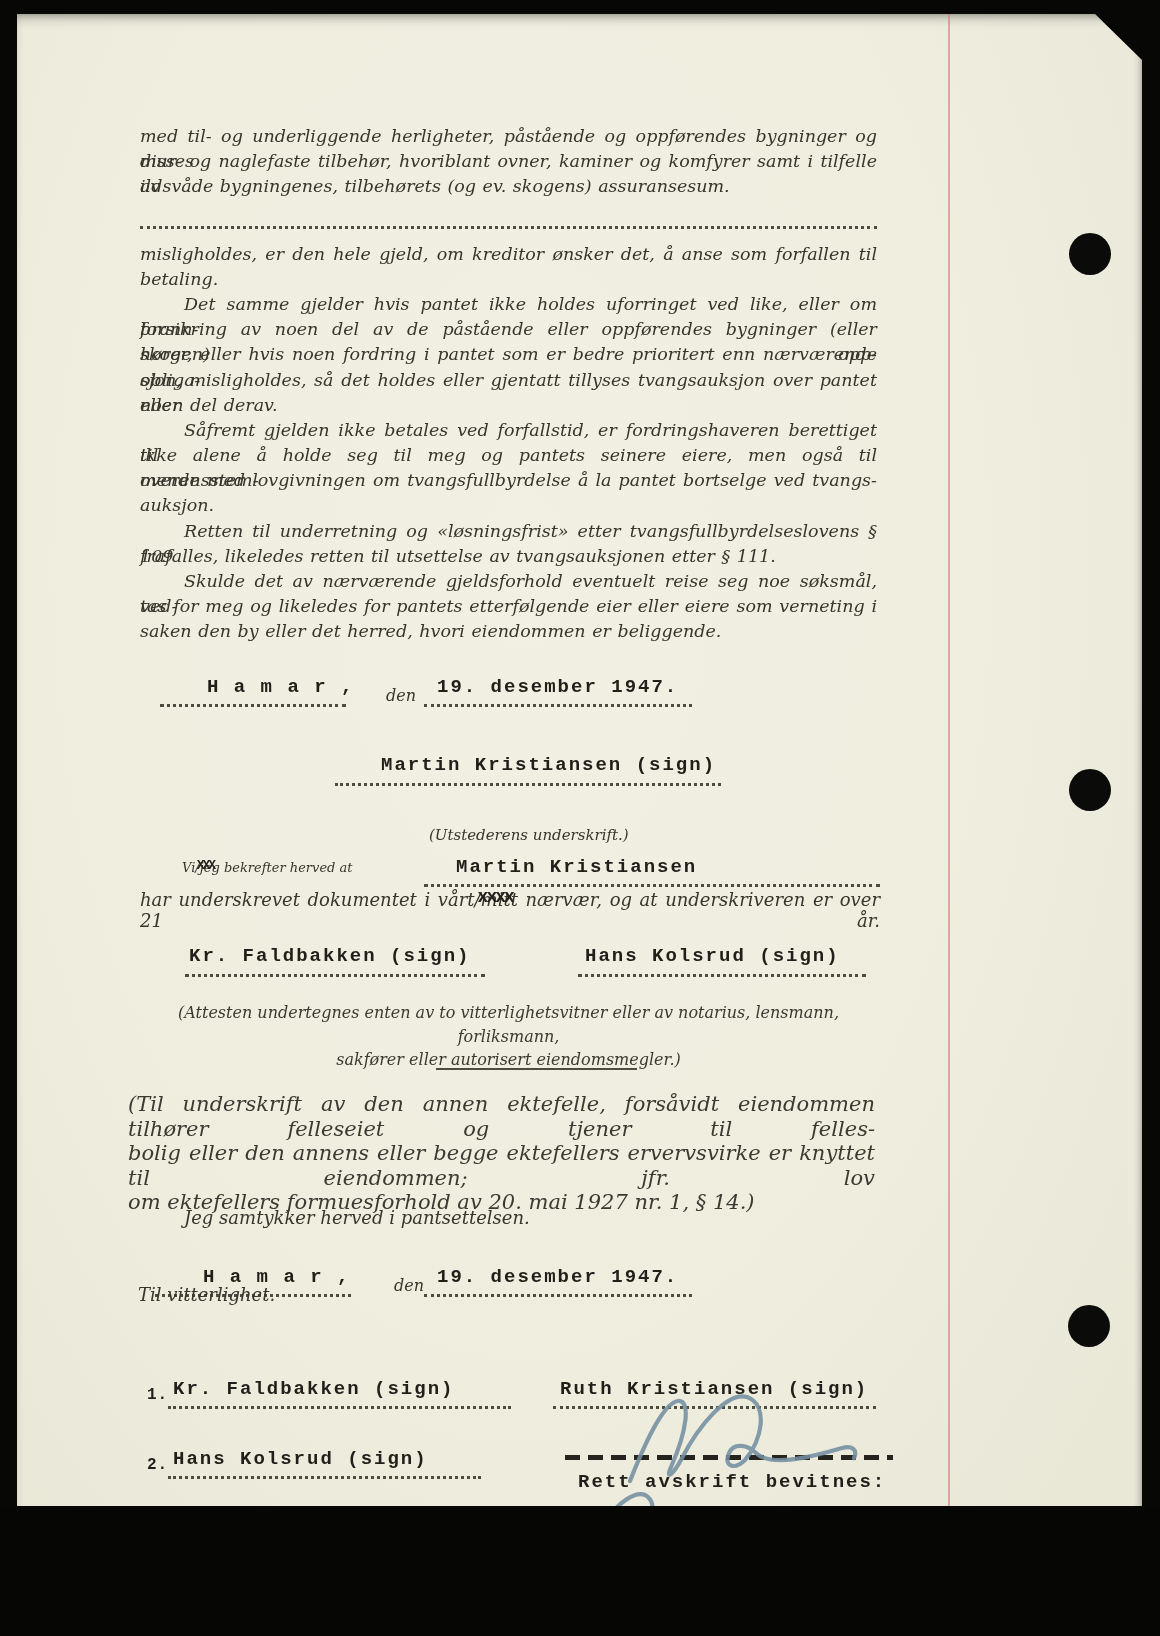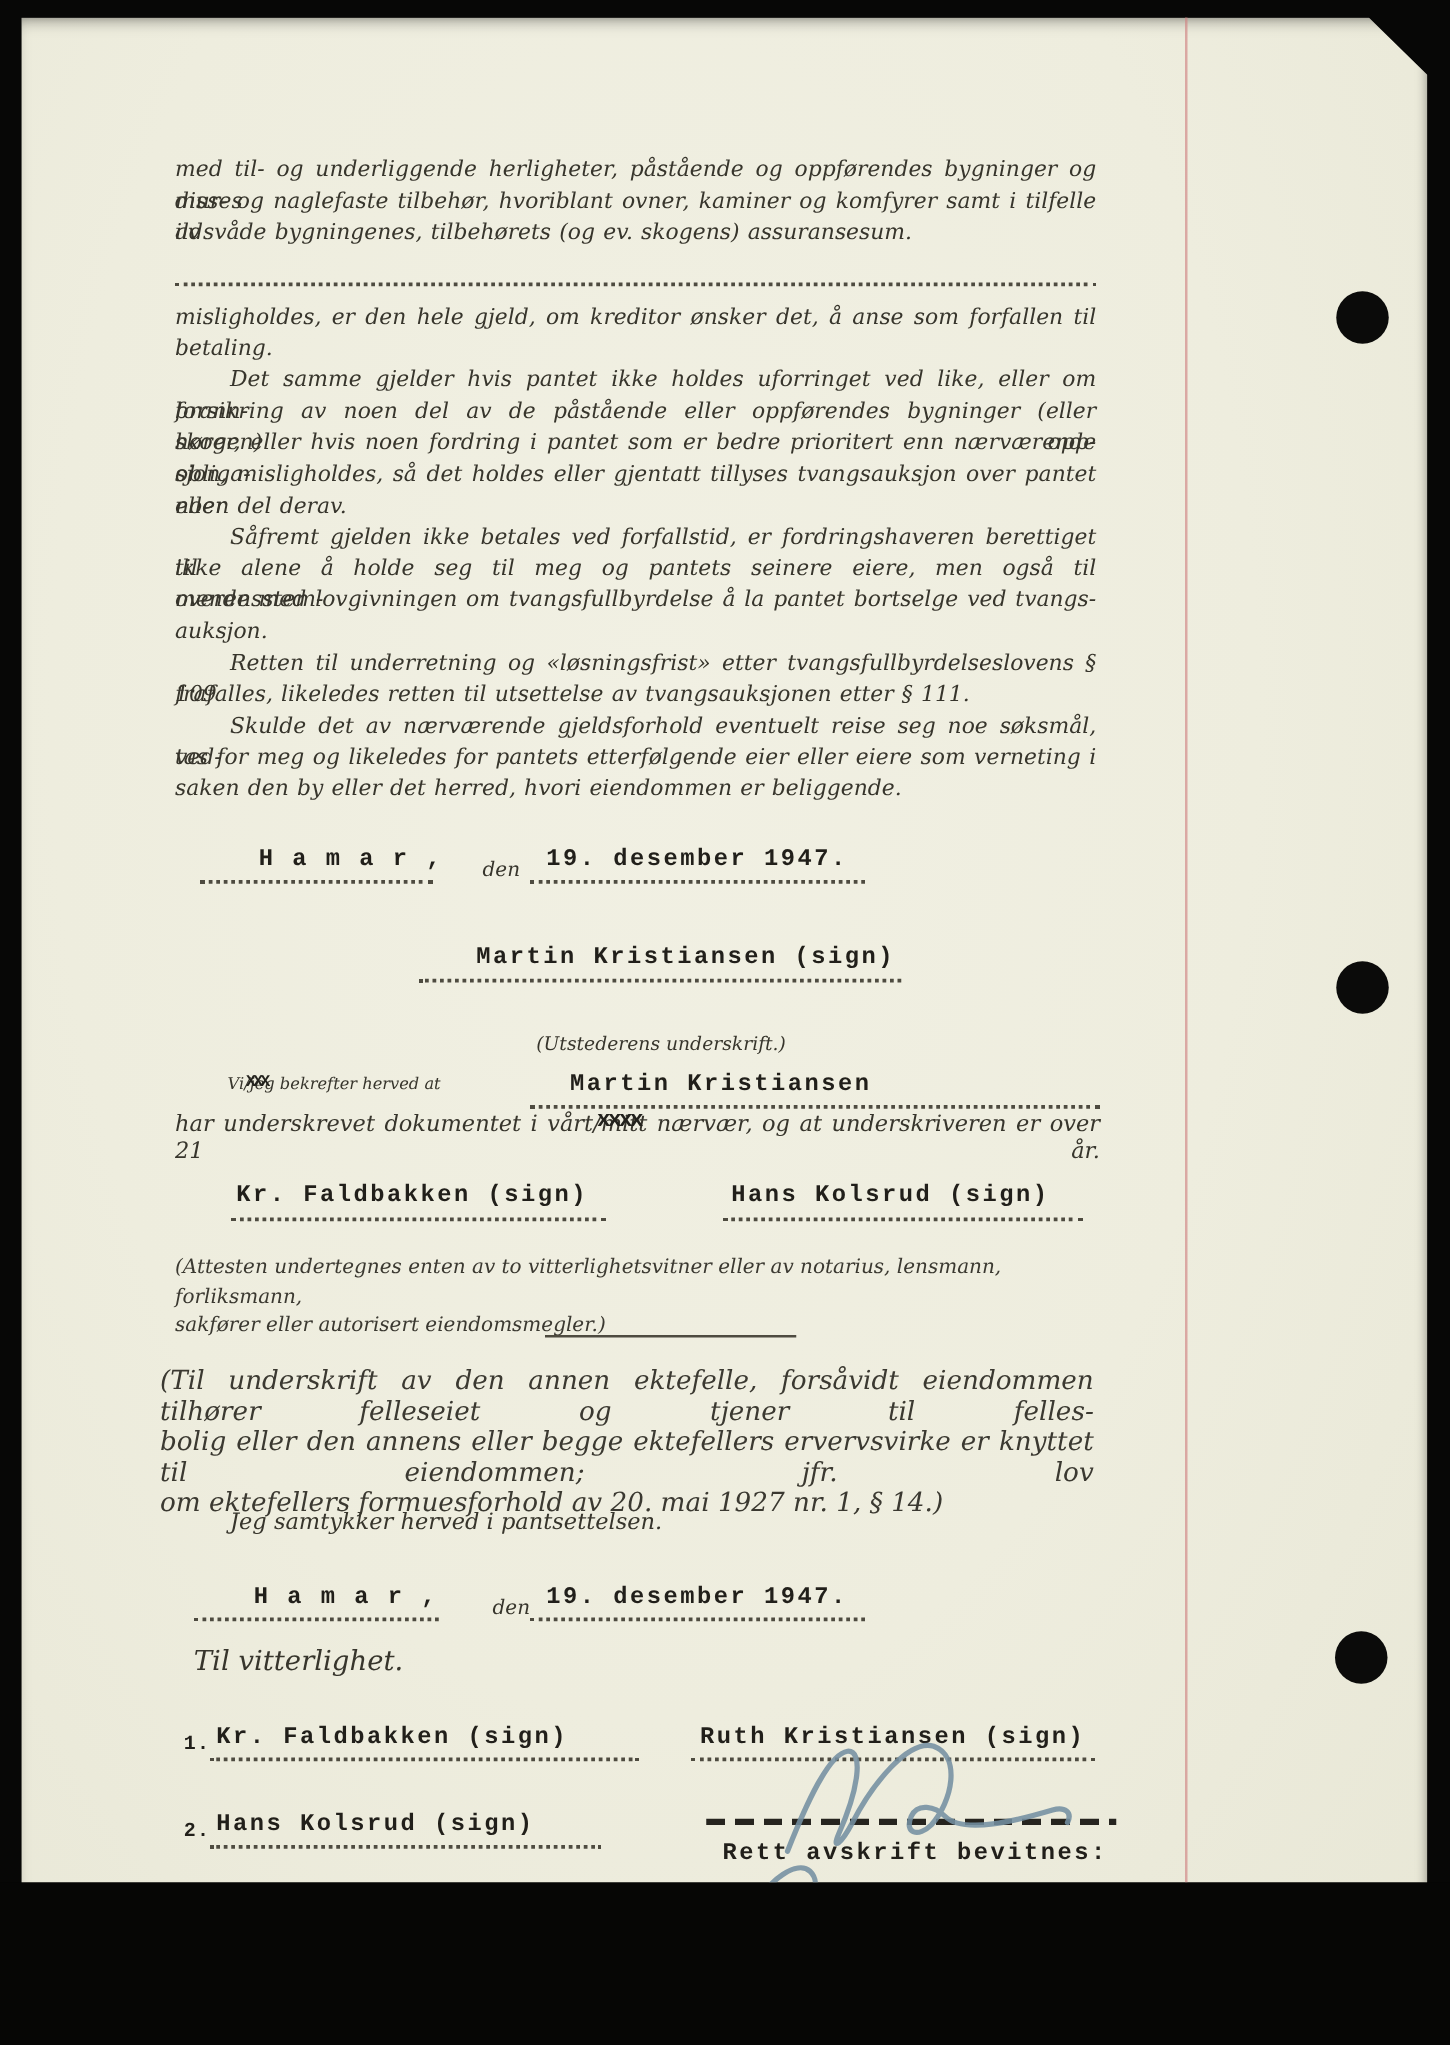--- a/index.html
+++ b/index.html
@@ -36,21 +36,21 @@
   .dotline{position:absolute;border-bottom:3px dotted #4e4b40;height:0;}
   .solidline{position:absolute;border-bottom:2px solid #4e4b40;height:0;}
   .dashline{position:absolute;height:5px;
             background:repeating-linear-gradient(90deg,#26241f 0 15px,transparent 15px 23px);}
   
   .struck{position:relative;display:inline-block;}
   .struck .xx{position:absolute;left:-3px;top:-2px;font-family:"Liberation Mono",monospace;
               font-weight:700;font-style:normal;color:#23221d;letter-spacing:-2px;}
   .note{color:#3b3931;font-size:16px;line-height:23.5px;}
   .note .nline{font-style:italic;}
-  .center{}
+  .center{text-align:center;}
   .just{text-align:justify;text-align-last:justify;}
   .justlast-left{text-align:justify;text-align-last:left;}
 </style>
 </head>
 <body>
 
 <div id="page">
 
   <div id="paper"></div>
   <div class="sliver" style="left:22px;top:1562px;width:140px;height:38px;clip-path:polygon(0 100%,8% 30%,55% 55%,100% 78%,100% 100%);"></div>
@@ -118,21 +118,21 @@
   </div>
 
   <div class="abs printed" style="left:184px;top:1207px;font-size:18px;">Jeg samtykker herved i pantsettelsen.</div>
 
   <div class="dotline" style="left:155px;top:1294px;width:196px;"></div>
   <div class="abs typed" style="left:203px;top:1266px;">H a m a r ,</div>
   <div class="abs printed" style="left:394px;top:1276px;font-size:16px;">den</div>
   <div class="dotline" style="left:424px;top:1294px;width:268px;"></div>
   <div class="abs typed" style="left:437px;top:1266px;">19. desember 1947.</div>
 
-  <div class="abs printed" style="left:138px;top:1317px;font-size:22px;margin-left:17px;">Til vitterlighet.</div>
+  <div class="abs printed" style="left:138px;top:1284px;font-size:18px;">Til vitterlighet.</div>
 
   <div class="abs typed small" style="left:147px;top:1386px;">1.</div>
   <div class="dotline" style="left:168px;top:1406px;width:343px;"></div>
   <div class="abs typed" style="left:173px;top:1378px;">Kr. Faldbakken (sign)</div>
   <div class="dotline" style="left:553px;top:1406px;width:323px;"></div>
   <div class="abs typed" style="left:560px;top:1378px;">Ruth Kristiansen (sign)</div>
 
   <div class="abs typed small" style="left:147px;top:1456px;">2.</div>
   <div class="dotline" style="left:168px;top:1476px;width:313px;"></div>
   <div class="abs typed" style="left:173px;top:1448px;">Hans Kolsrud (sign)</div>

